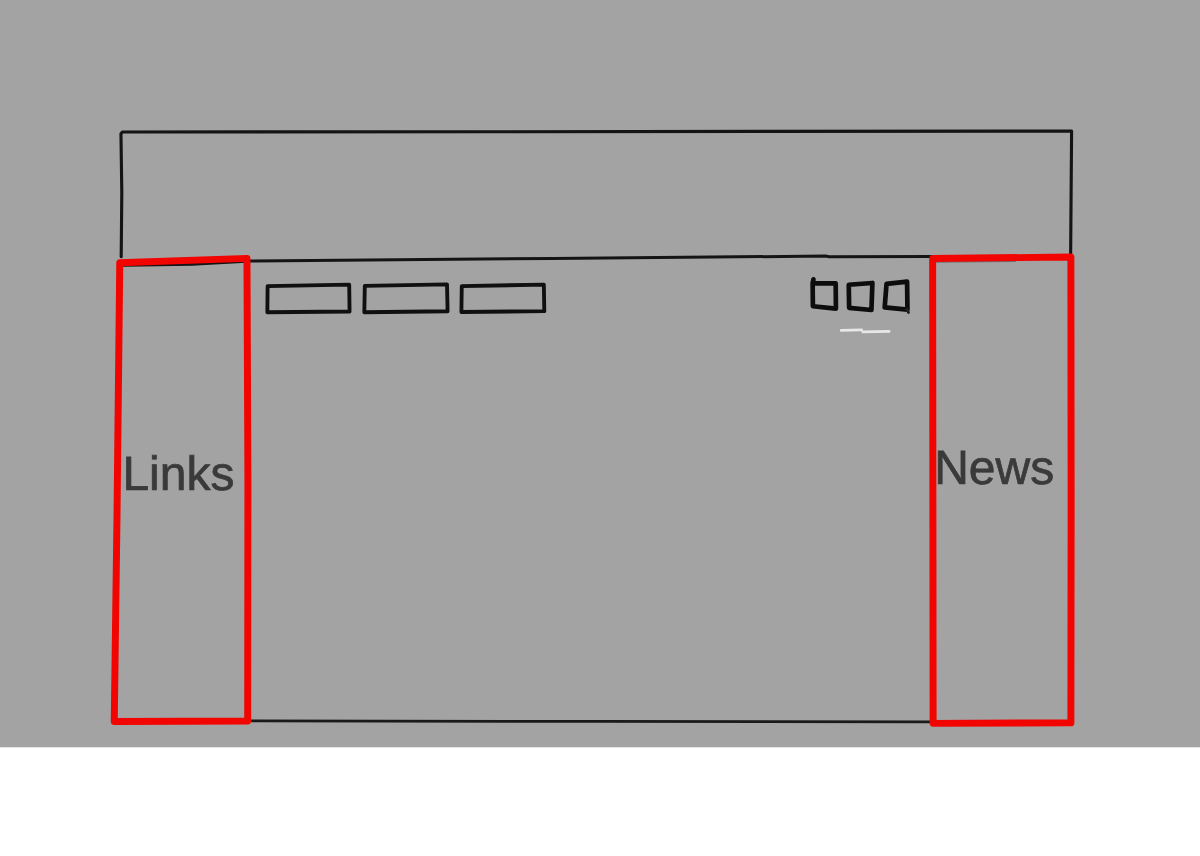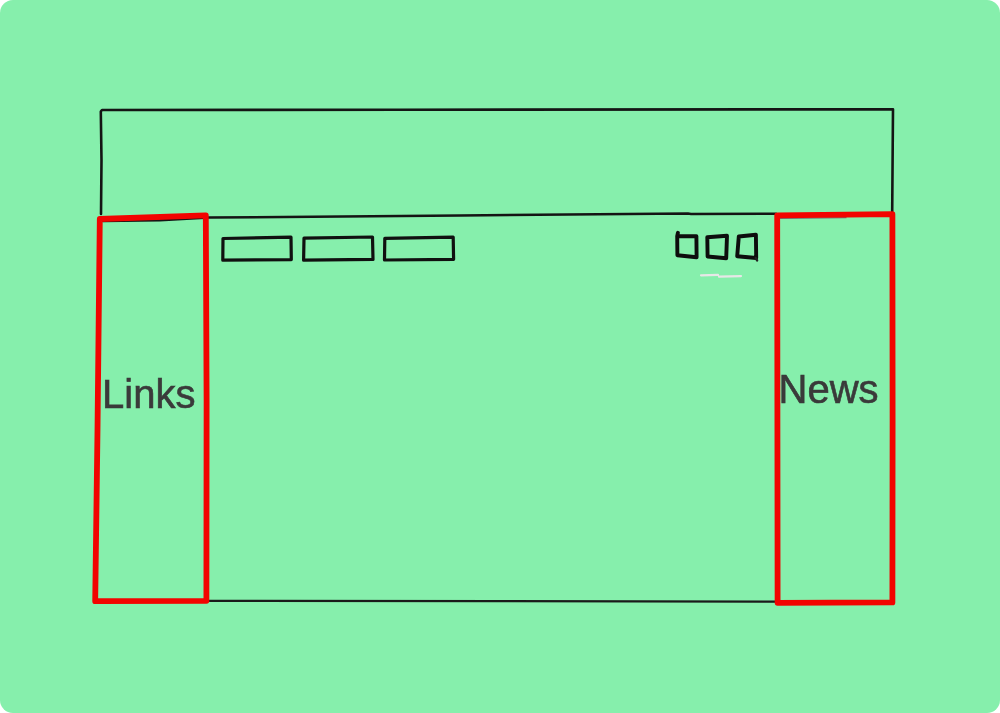--- a/index.html
+++ b/index.html
@@ -1,17 +1,17 @@
 <!DOCTYPE html>
 <html><head>
 <meta charset="utf-8">
 <style>
   html,body{margin:0;padding:0;background:#ffffff;}
-  #canvas{position:relative;width:1000px;height:713px;background:#86efac;overflow:hidden;
-          font-family:"Liberation Sans", sans-serif;border-radius:13px;}
+  #canvas{position:relative;width:1000px;height:623px;background:#a3a3a3;overflow:hidden;
+          font-family:"Liberation Sans", sans-serif;}
   svg{position:absolute;left:0;top:0;}
 </style>
 </head>
 <body>
 <div id="canvas">
 <svg width="1000" height="713" viewBox="0 0 1000 713">
 
   <path d="M101,214 L101.5,160 L100.8,111.5 L102,110 L400,109.8 L893,109.2 L892.6,160 L892.2,211.5" fill="none" stroke="#141414" stroke-width="2.6" stroke-linecap="round" stroke-linejoin="round"></path>
 
   <path d="M103,221 L160,220.2 L209,217.6 L460,215.4 L688,213.4 L691,213.9 L776,213.8" fill="none" stroke="#141414" stroke-width="2.5" stroke-linecap="round"></path>

